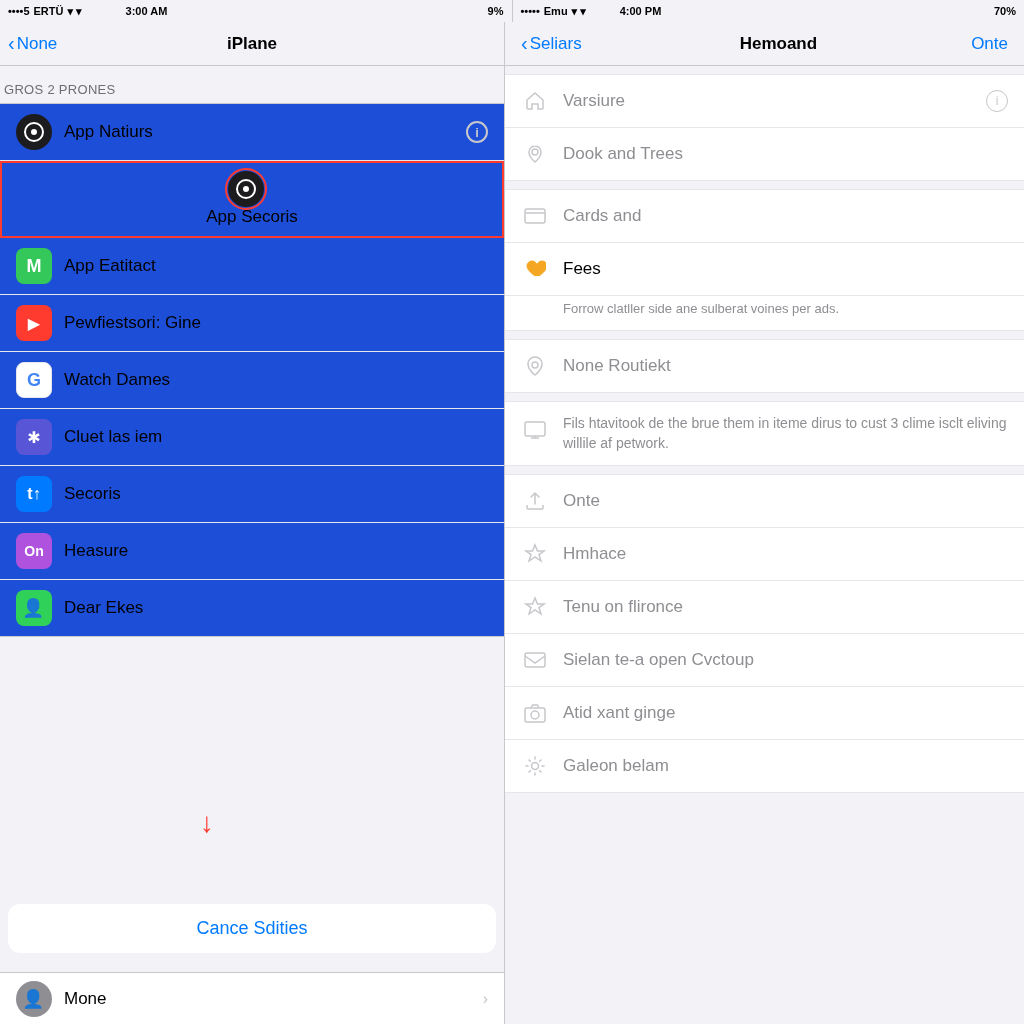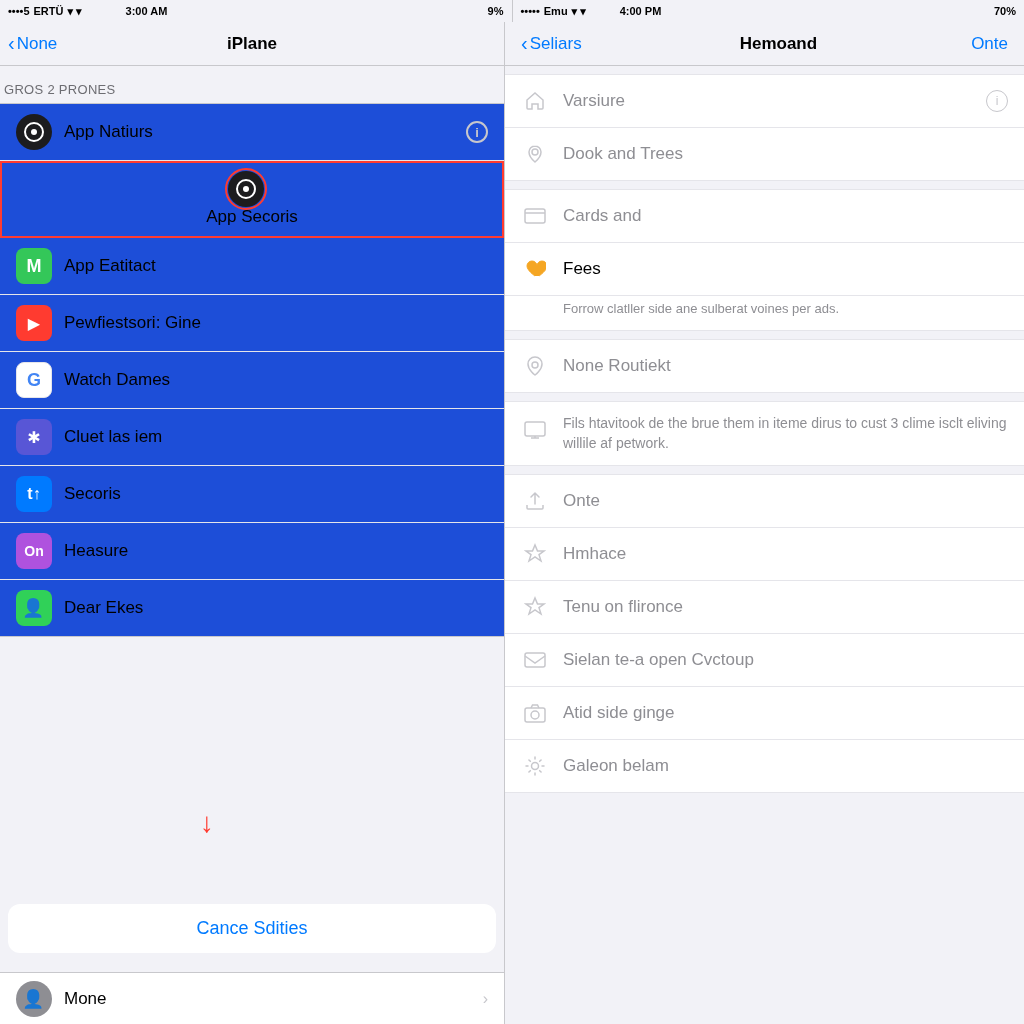--- a/index.html
+++ b/index.html
@@ -565,21 +565,21 @@
           <span class="right-item-label dimmed">Sielan te-a open Cvctoup</span>
         </div>
         <div class="right-item">
           <div class="right-item-icon">
             <svg width="22" height="20" viewBox="0 0 22 20" fill="none">
               <rect x="1" y="5" width="20" height="14" rx="2" stroke="#c7c7cc" stroke-width="1.5"></rect>
               <circle cx="11" cy="12" r="4" stroke="#c7c7cc" stroke-width="1.5"></circle>
               <path d="M7 5l1.5-3h5L15 5" stroke="#c7c7cc" stroke-width="1.5"></path>
             </svg>
           </div>
-          <span class="right-item-label dimmed">Atid side ginge</span>
+          <span class="right-item-label dimmed">Atid xant ginge</span>
         </div>
         <div class="right-item">
           <div class="right-item-icon">
             <svg width="22" height="22" viewBox="0 0 22 22" fill="none">
               <circle cx="11" cy="11" r="3.5" stroke="#c7c7cc" stroke-width="1.5"></circle>
               <path d="M11 2v2M11 18v2M2 11h2M18 11h2M4.93 4.93l1.41 1.41M15.66 15.66l1.41 1.41M4.93 17.07l1.41-1.41M15.66 6.34l1.41-1.41" stroke="#c7c7cc" stroke-width="1.5" stroke-linecap="round"></path>
             </svg>
           </div>
           <span class="right-item-label dimmed">Galeon belam</span>
         </div>

